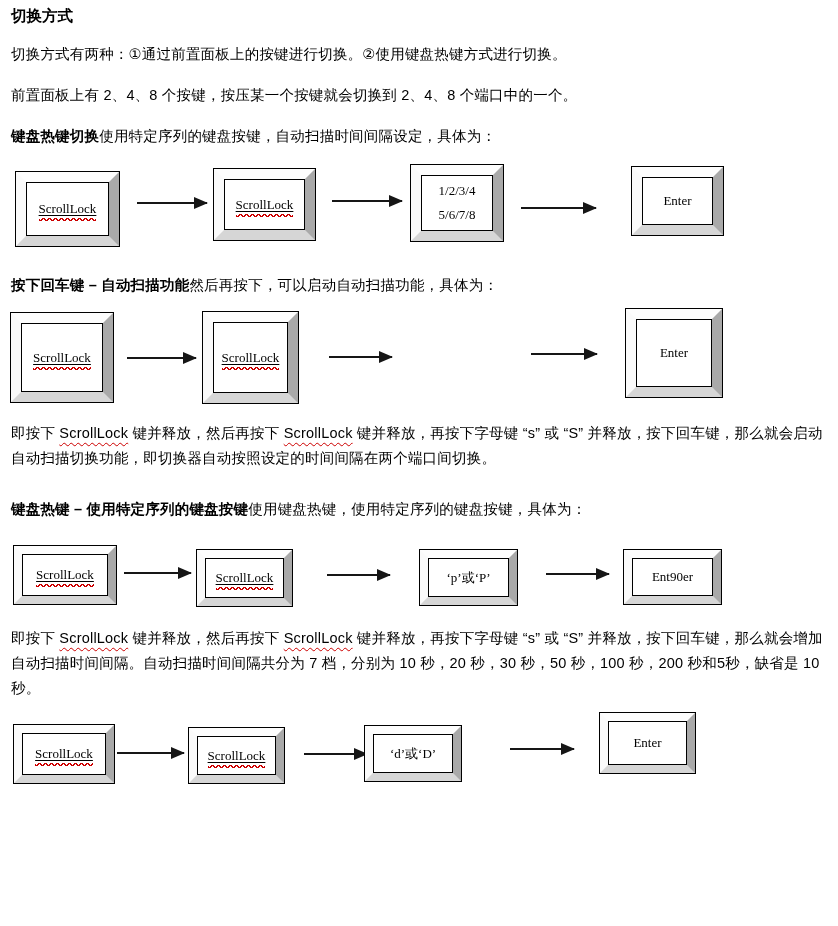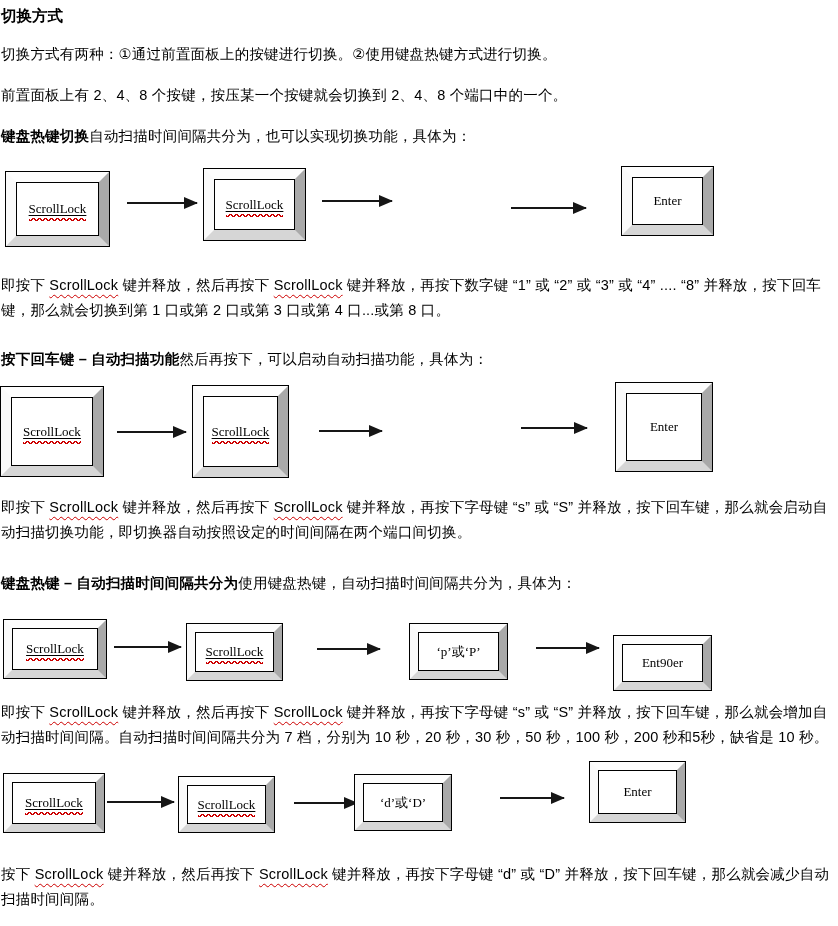--- a/index.html
+++ b/index.html
@@ -1,18 +1,18 @@
 <!DOCTYPE html>
 <html><head>
 <meta charset="utf-8">
 <style>
   html,body { margin:0; padding:0; background:#fff; }
   body { width:838px; height:926px; overflow:hidden; color:#000;
          font-family:"Liberation Sans","DejaVu Sans",sans-serif; font-size:14.5px; }
-  .page { padding:6px 6px 0 1px; position:relative; }
+  .page { padding:6px 6px 0 11px; position:relative; }
 
   .hd { font-size:15.5px; font-weight:bold; line-height:20px; margin:0 0 7px 0; }
   .p  { margin:16px 0 6px 0; line-height:25px; letter-spacing:0.2px; }
   .p .b  { font-weight:bold;text-align:right; }
   .p .sq { text-decoration:underline; text-decoration-style:wavy; text-decoration-color:#cc0000; text-decoration-thickness:1px; text-underline-offset:4px; }
 
   
   .keyrow { position:relative; }
   .row1 { height:88px; margin:14px 0 22px 0; }
   .row2 { height:97px; margin:10px 0 12px 0; }
@@ -42,44 +42,49 @@
                   border-left:14px solid #161616; border-top:6px solid transparent; border-bottom:6px solid transparent; }
 </style>
 </head>
 <body>
 
 <div class="page">
 
   <div class="hd">切换方式</div>
   <div class="p"><span>切换方式有两种：①通过前置面板上的按键进行切换。②使用键盘热键方式进行切换。</span></div>
   <div class="p"><span>前置面板上有 2、4、8 个按键，按压某一个按键就会切换到 2、4、8 个端口中的一个。</span></div>
-  <div class="p"><span class="b">键盘热键切换</span><span>自动扫描时间间隔共分为，也可以实现切换功能，具体为：</span></div>
+  <div class="p"><span class="b">键盘热键切换</span><span>使用特定序列的键盘按键，自动扫描时间间隔设定，具体为：</span></div>
 
   <div class="keyrow row1">
     <div class="key" style="left:5px;top:9px;width:103px;height:74px">
       <div class="face">
           <span class="sqk">ScrollLock</span>
         </div>
     </div>
     <div class="arrow" style="left:126px;top:39px;width:70px"></div>
     <div class="key" style="left:203px;top:6px;width:101px;height:71px">
       <div class="face">
           <span class="sqk">ScrollLock</span>
         </div>
     </div>
     <div class="arrow" style="left:321px;top:37px;width:70px"></div>
+    <div class="key" style="left:400px;top:2px;width:92px;height:76px">
+      <div class="face split">
+        <span>1/2/3/4</span>
+        <span>5/6/7/8</span>
+      </div>
+    </div>
     <div class="arrow" style="left:510px;top:44px;width:75px"></div>
     <div class="key" style="left:621px;top:4px;width:91px;height:68px">
       <div class="face">
           <span>Enter</span>
         </div>
     </div>
   </div>
 
-  <div class="p" style="margin-bottom:24px"><span>即按下 </span><span class="sq">ScrollLock</span><span> 键并释放，然后再按下 </span><span class="sq">ScrollLock</span><span> 键并释放，再按下数字键 “1” 或 “2” 或 “3” 或 “4” .... “8” 并释放，按下回车键，那么就会切换到第 1 口或第 2 口或第 3 口或第 4 口...或第 8 口。</span></div>
   <div class="p"><span class="b">按下回车键 – 自动扫描功能</span><span>然后再按下，可以启动自动扫描功能，具体为：</span></div>
 
   <div class="keyrow row2">
     <div class="key" style="left:0px;top:5px;width:102px;height:89px">
       <div class="face">
           <span class="sqk">ScrollLock</span>
         </div>
     </div>
     <div class="arrow" style="left:116px;top:49px;width:69px"></div>
     <div class="key" style="left:192px;top:4px;width:95px;height:91px">
@@ -90,42 +95,42 @@
     <div class="arrow" style="left:318px;top:48px;width:63px"></div>
     <div class="arrow" style="left:520px;top:45px;width:66px"></div>
     <div class="key" style="left:615px;top:1px;width:96px;height:88px">
       <div class="face">
           <span>Enter</span>
         </div>
     </div>
   </div>
 
   <div class="p" style="margin-bottom:26px"><span>即按下 </span><span class="sq">ScrollLock</span><span> 键并释放，然后再按下 </span><span class="sq">ScrollLock</span><span> 键并释放，再按下字母键 “s” 或 “S”  并释放，按下回车键，那么就会启动自动扫描切换功能，即切换器自动按照设定的时间间隔在两个端口间切换。</span></div>
-  <div class="p"><span class="b">键盘热键 – 自动扫描时间间隔共分为</span><span>使用键盘热键，自动扫描时间间隔共分为，具体为：</span></div>
+  <div class="p"><span class="b">键盘热键 – 使用特定序列的键盘按键</span><span>使用键盘热键，使用特定序列的键盘按键，具体为：</span></div>
 
   <div class="keyrow row3">
     <div class="key thin" style="left:3px;top:6px;width:102px;height:58px">
       <div class="face">
           <span class="sqk">ScrollLock</span>
         </div>
     </div>
     <div class="arrow" style="left:113px;top:32px;width:67px"></div>
     <div class="key thin" style="left:186px;top:10px;width:95px;height:56px">
       <div class="face">
           <span class="sqk">ScrollLock</span>
         </div>
     </div>
     <div class="arrow" style="left:316px;top:34px;width:63px"></div>
     <div class="key thin" style="left:409px;top:10px;width:97px;height:55px">
       <div class="face">
           <span>‘p’或‘P’</span>
         </div>
     </div>
     <div class="arrow" style="left:535px;top:33px;width:63px"></div>
-    <div class="key thin" style="left:613px;top:22px;width:97px;height:54px">
+    <div class="key thin" style="left:613px;top:10px;width:97px;height:54px">
       <div class="face">
           <span>Ent90er</span>
         </div>
     </div>
   </div>
 
   <div class="p"><span>即按下 </span><span class="sq">ScrollLock</span><span> 键并释放，然后再按下 </span><span class="sq">ScrollLock</span><span> 键并释放，再按下字母键 “s” 或 “S”  并释放，按下回车键，那么就会增加自动扫描时间间隔。自动扫描时间间隔共分为 7 档，分别为 10 秒，20 秒，30 秒，50 秒，100 秒，200 秒和5秒，缺省是 10 秒。</span></div>
 
   <div class="keyrow row4">
     <div class="key thin" style="left:3px;top:14px;width:100px;height:58px">
@@ -146,15 +151,14 @@
         </div>
     </div>
     <div class="arrow" style="left:499px;top:37px;width:64px"></div>
     <div class="key thin" style="left:589px;top:2px;width:95px;height:60px">
       <div class="face">
           <span>Enter</span>
         </div>
     </div>
   </div>
 
-  <div class="p"><span>按下 </span><span class="sq">ScrollLock</span><span> 键并释放，然后再按下 </span><span class="sq">ScrollLock</span><span> 键并释放，再按下字母键 “d” 或 “D”  并释放，按下回车键，那么就会减少自动扫描时间间隔。</span></div>
 
 </div>
 
 </body></html>

